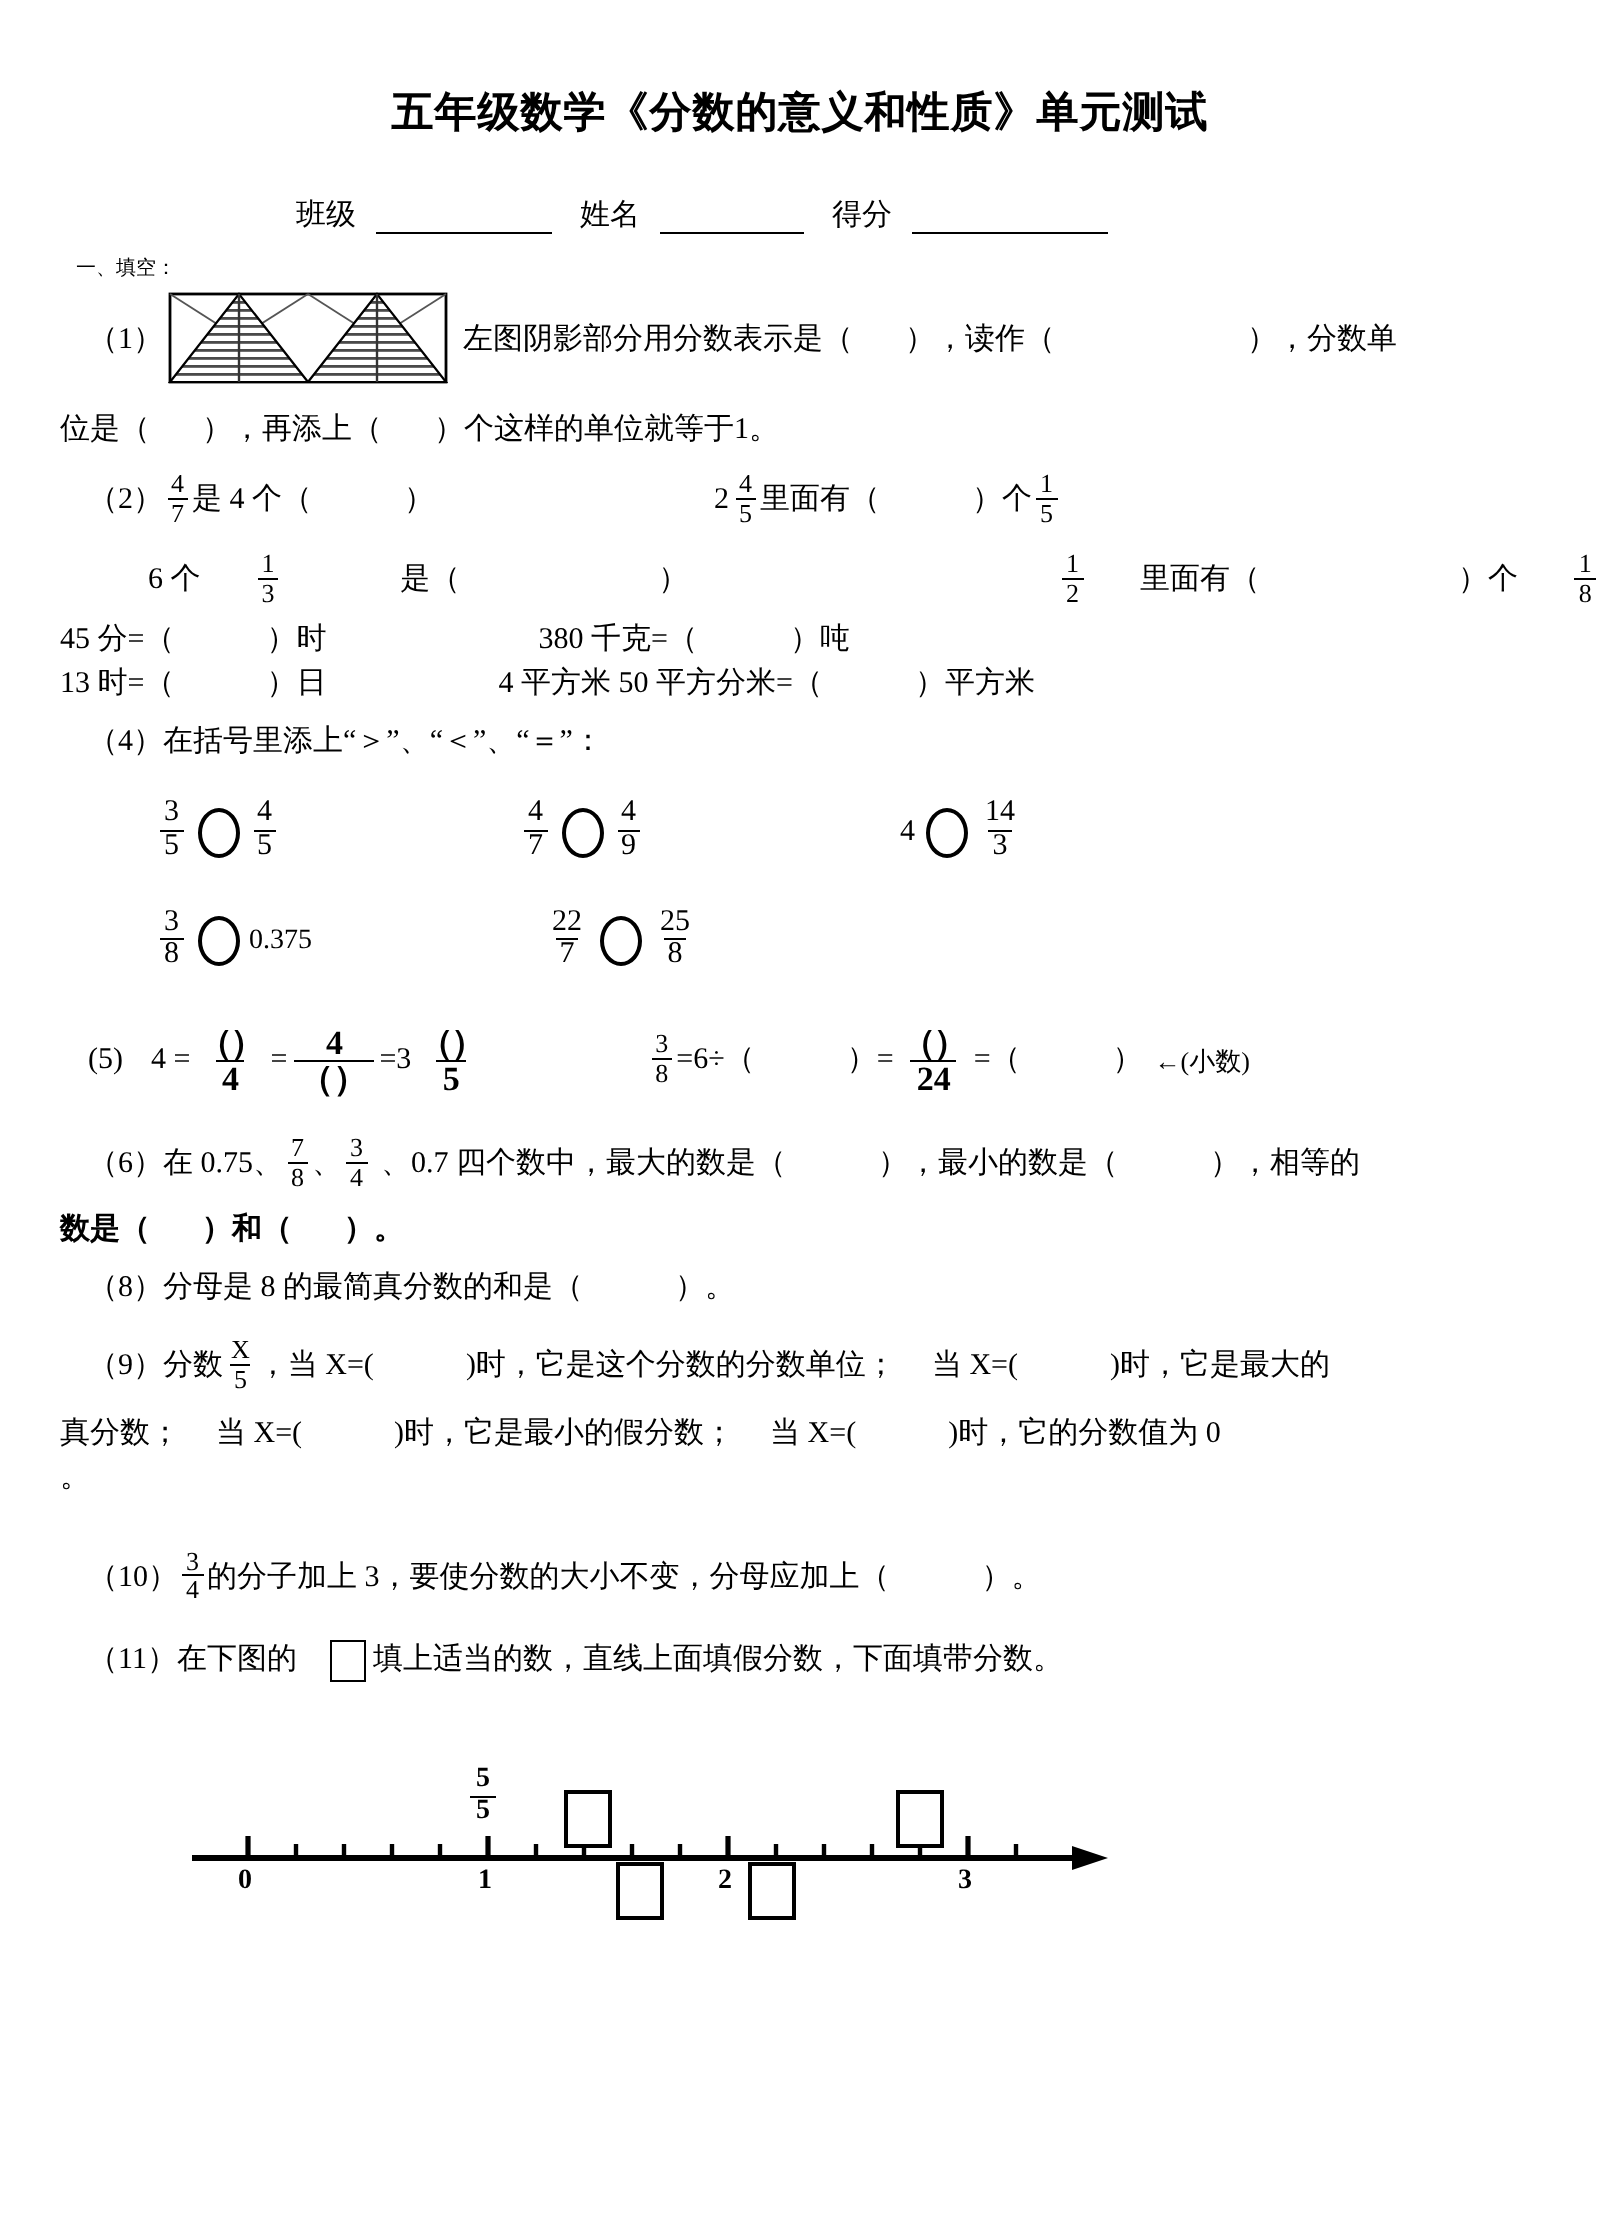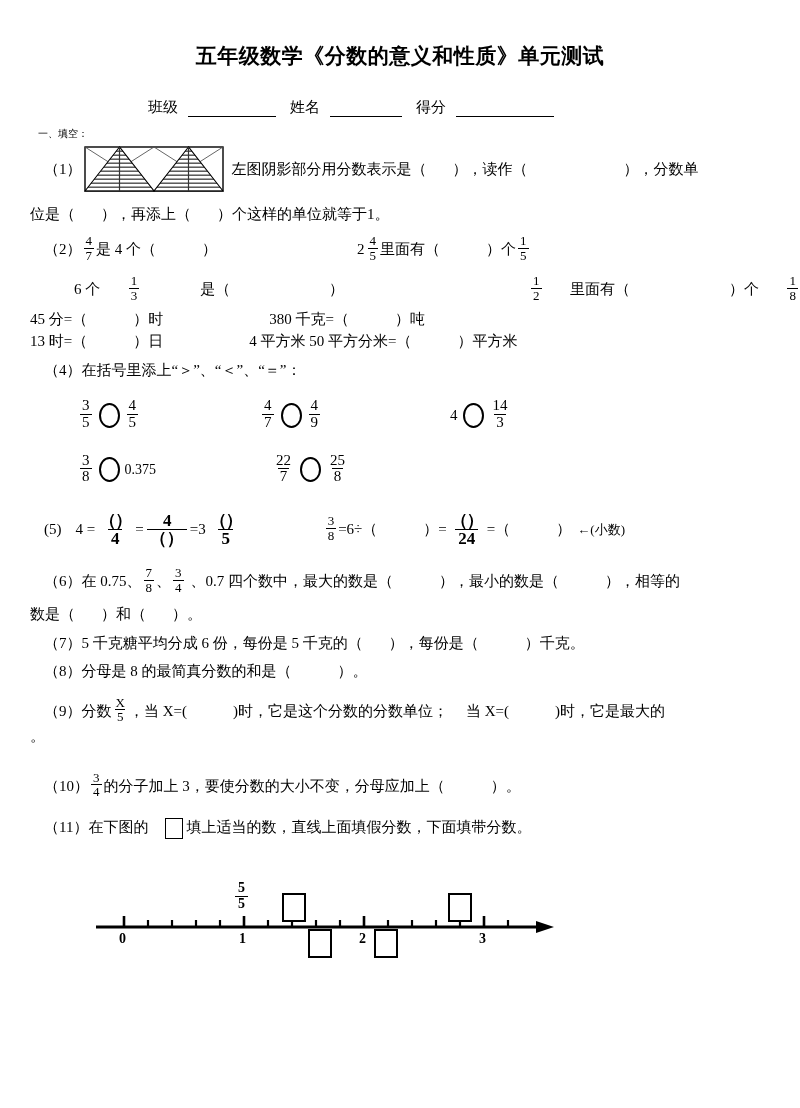--- a/index.html
+++ b/index.html
@@ -376,27 +376,24 @@
         <span class="den">4</span>
       </span>
       <span style="display:inline-block;width:5px"></span>
       <span>、0.7 四个数中，最大的数是（</span>
       <span class="gap-md"></span>
       <span>），最小的数是（</span>
       <span class="gap-md"></span>
       <span>），相等的</span>
     </div>
   </div>
-  <div class="q indent" style="margin-top:8px;">
+  <div class="q indent" style="margin-top:8px;font-weight:bold;">
     <span>数是（</span><span class="gap-sm"></span><span>）和（</span><span class="gap-sm"></span><span>）。</span>
   </div>
 
-  <div class="q" style="margin-top:6px;">
-    <span class="q-num">（7）</span><span>5 千克糖平均分成 6 份，每份是 5 千克的（</span><span class="gap-sm"></span><span>），每份是（</span><span class="gap-md"></span><span>）千克。</span>
-  </div>
 
   <div class="q" style="margin-top:6px;">
     <span class="q-num">（8）</span><span>分母是 8 的最简真分数的和是（</span><span class="gap-md"></span><span>）。</span>
   </div>
 
   <div class="q" style="margin-top:14px;">
     <div class="row">
       <span class="q-num">（9）</span>
       <span>分数</span>
       <span class="frac">
@@ -404,20 +401,23 @@
         <span class="den">5</span>
       </span>
       <span>，当 X=(</span>
       <span class="gap-md"></span>
       <span>)时，它是这个分数的分数单位；</span>
       <span style="display:inline-block;width:18px"></span>
       <span>当 X=(</span>
       <span class="gap-md"></span>
       <span>)时，它是最大的</span>
     </div>
+  </div>
+  <div class="q indent" style="margin-top:8px;">
+    <span>真分数；</span><span style="display:inline-block;width:18px"></span><span>当 X=(</span><span class="gap-md"></span><span>)时，它是最小的假分数；</span><span style="display:inline-block;width:18px"></span><span>当 X=(</span><span class="gap-md"></span><span>)时，它的分数值为 0</span>
   </div>
   <div class="q indent" style="margin-top:0px;">
     <span>。</span>
   </div>
 
   <div class="q" style="margin-top:24px;">
     <div class="row">
       <span class="q-num">（10）</span>
       <span class="frac">
         <span class="num">3</span>

